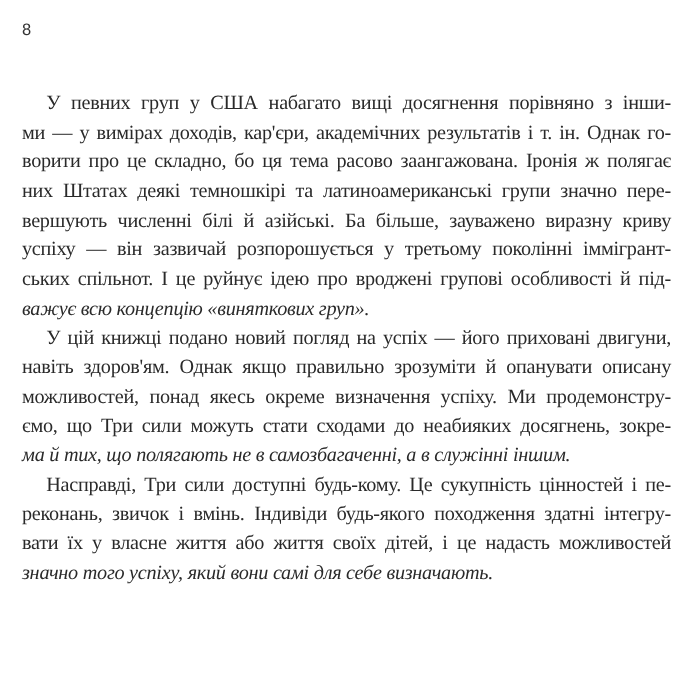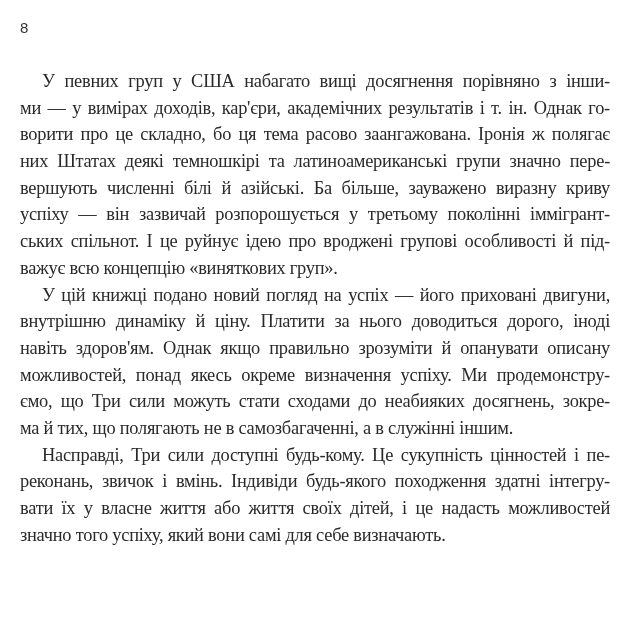--- a/index.html
+++ b/index.html
@@ -8,51 +8,50 @@
     position: absolute; left: 0; top: 0; width: 630px; height: 630px;
     background: #ffffff; color: #2a2a2a;
     font-family: "Liberation Serif", "DejaVu Serif", serif;
   }
   .page-number {
     position: absolute; left: 20px; top: 19px;
     font-family: "Liberation Sans", "DejaVu Sans", sans-serif;
     font-size: 15px; color: #333;
   }
   .body-text {
-    position: absolute; left: 20px; top: 68px; width: 590px;
+    position: absolute; left: 20px; top: 80px; width: 590px;
   }
   .line {
     display: block; height: 26.7px; line-height: 26.7px;
     font-size: 18.4px; white-space: nowrap;
     text-align: justify; text-align-last: justify;
     letter-spacing: -0.25px;
   }
   .line.indent { padding-left: 22px; }
-  .line.last { text-align-last: left; }
+  .line.last { text-align-last: left; font-style: italic; }
 </style>
 </head>
 <body>
 
 <div class="page">
   <div class="page-number">8</div>
 
   <div class="body-text">
     <div>
       <span class="line indent">У певних груп у США набагато вищі досягнення порівняно з інши-</span>
       <span class="line">ми — у вимірах доходів, кар'єри, академічних результатів і т. ін. Однак го-</span>
       <span class="line">ворити про це складно, бо ця тема расово заангажована. Іронія ж полягає</span>
       <span class="line">них Штатах деякі темношкірі та латиноамериканські групи значно пере-</span>
       <span class="line">вершують численні білі й азійські. Ба більше, зауважено виразну криву</span>
       <span class="line">успіху — він зазвичай розпорошується у третьому поколінні іммігрант-</span>
       <span class="line">ських спільнот. І це руйнує ідею про вроджені групові особливості й під-</span>
       <span class="line last">важує всю концепцію «виняткових груп».</span>
     </div>
     <div>
       <span class="line indent">У цій книжці подано новий погляд на успіх — його приховані двигуни,</span>
-      <span class="line">внутрішню динаміку й ціну. Платити за нього доводиться дорого, іноді</span>
       <span class="line">навіть здоров'ям. Однак якщо правильно зрозуміти й опанувати описану</span>
       <span class="line">можливостей, понад якесь окреме визначення успіху. Ми продемонстру-</span>
       <span class="line">ємо, що Три сили можуть стати сходами до неабияких досягнень, зокре-</span>
       <span class="line last">ма й тих, що полягають не в самозбагаченні, а в служінні іншим.</span>
     </div>
     <div>
       <span class="line indent">Насправді, Три сили доступні будь-кому. Це сукупність цінностей і пе-</span>
       <span class="line">реконань, звичок і вмінь. Індивіди будь-якого походження здатні інтегру-</span>
       <span class="line">вати їх у власне життя або життя своїх дітей, і це надасть можливостей</span>
       <span class="line last">значно того успіху, який вони самі для себе визначають.</span>

